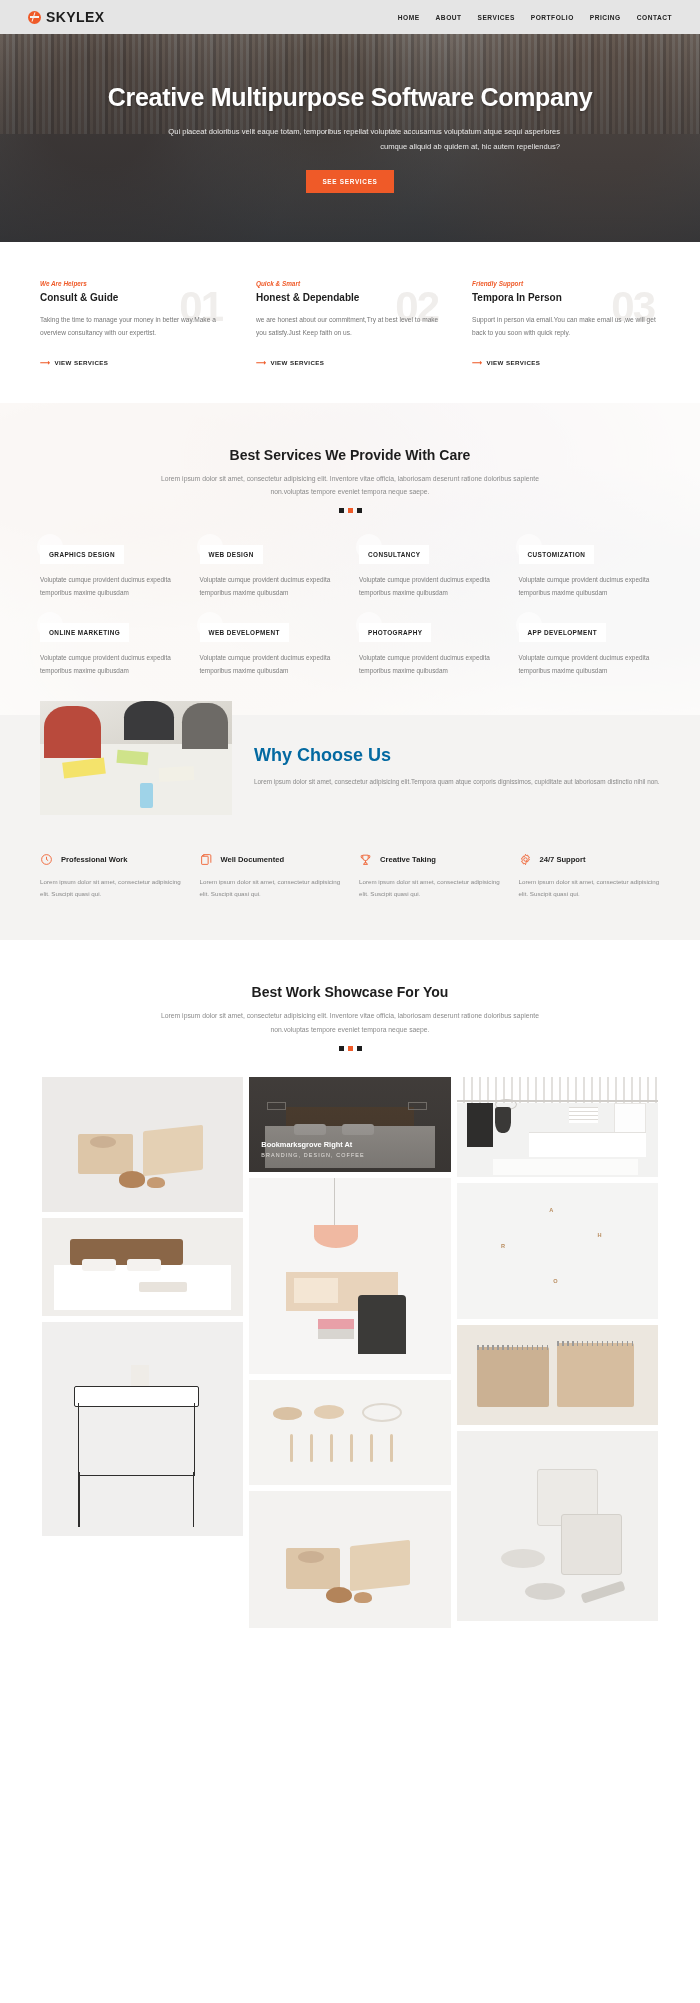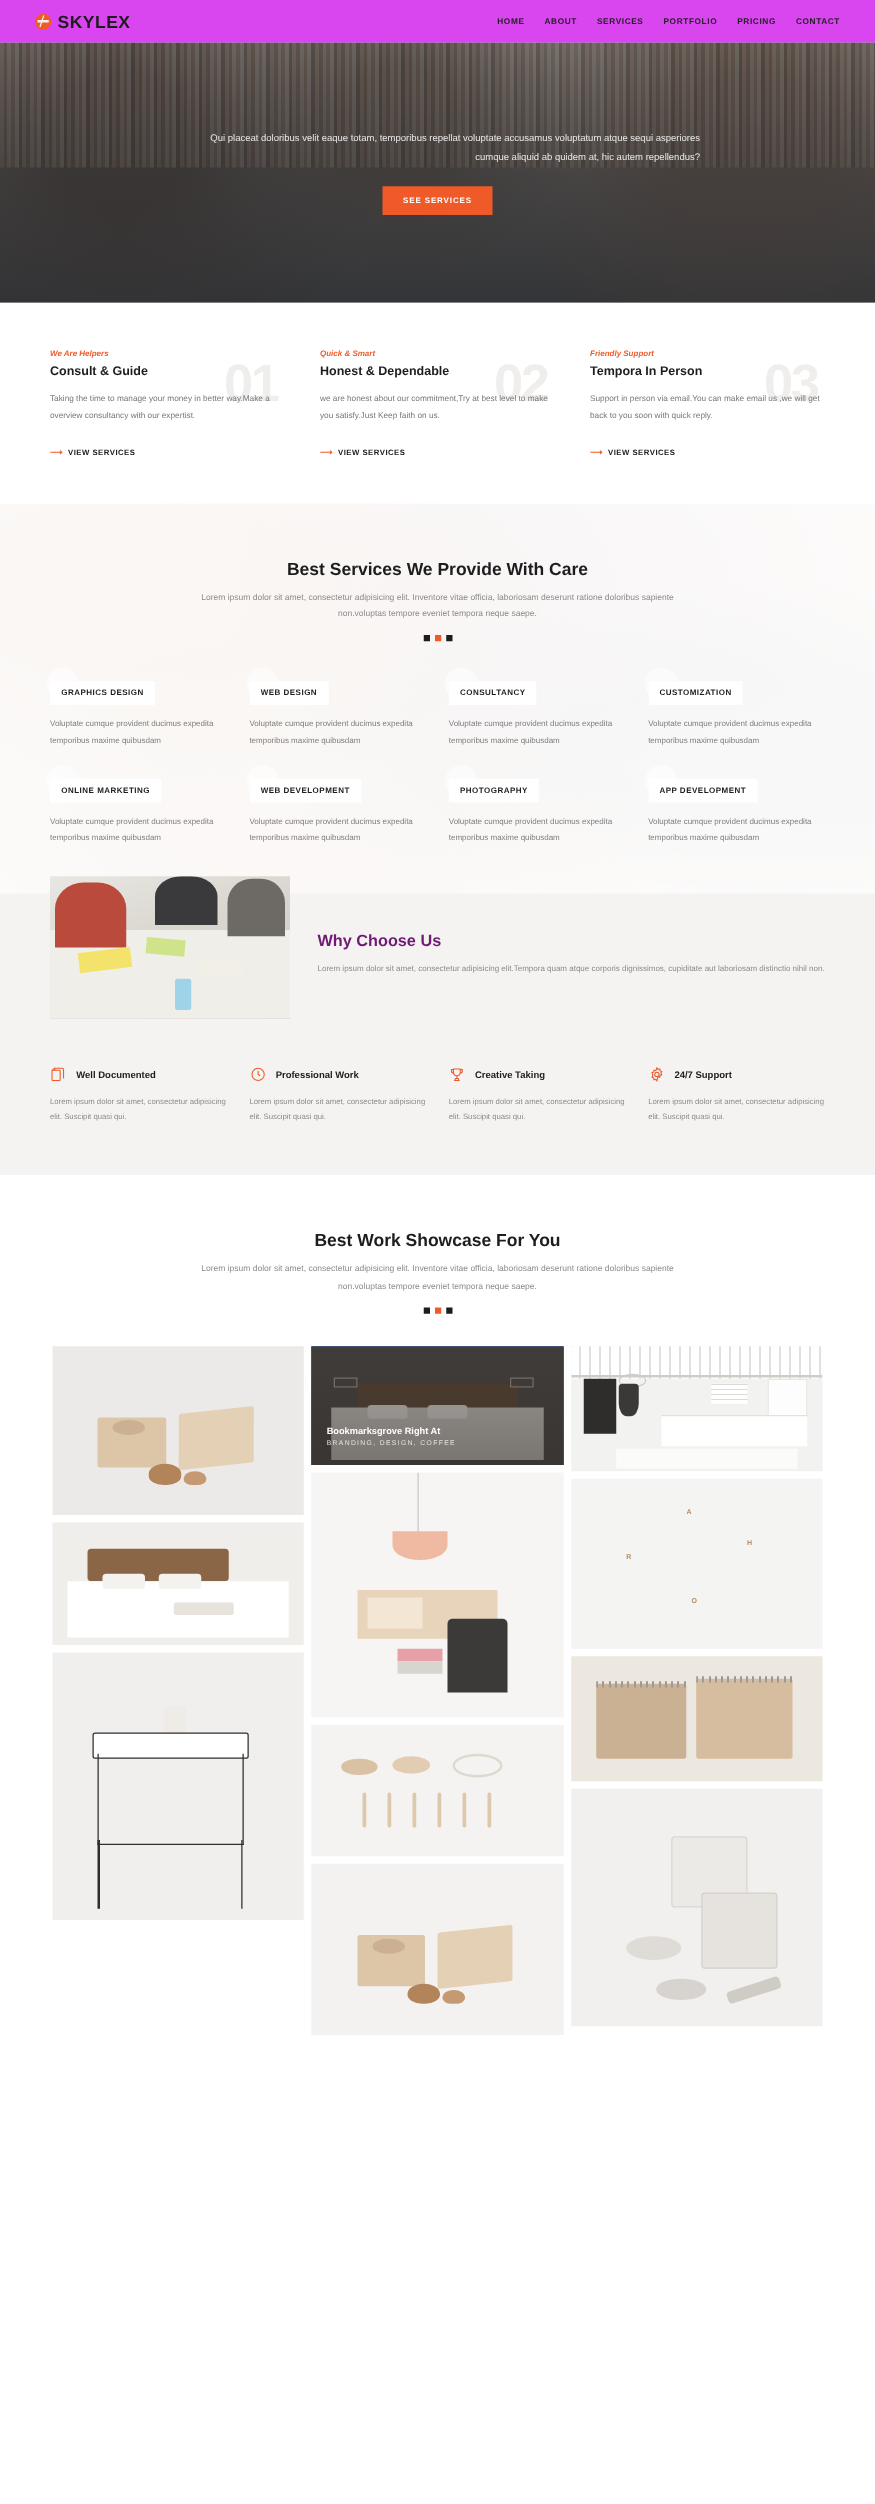--- a/index.html
+++ b/index.html
@@ -8,21 +8,21 @@
     font-family:"Liberation Sans", sans-serif;
     background:#ffffff;
     color:#2b2b2b;
     -webkit-font-smoothing:antialiased;
   }
   .page{width:700px;position:relative;overflow:hidden;}
 
   
   .header{
     height:34px;
-    background:#d946ef;
+    background:#e5e5e5;
     display:flex;
     align-items:center;
     padding:12px 28px;
     position:relative;
     z-index:20;
   }
   .logo{display:flex;align-items:center;gap:5px;}
   .logo-mark{
     width:13px;height:13px;border-radius:50%;
     background:#ef5a28;position:relative;flex:0 0 auto;
@@ -161,21 +161,21 @@
   }
   .why-img .tbl{position:absolute;left:0;right:0;bottom:0;height:62%;background:#efeee9;}
   .why-img .p1{position:absolute;left:12%;top:52%;width:22%;height:14%;background:#f4e36b;transform:rotate(-7deg);}
   .why-img .p2{position:absolute;left:40%;top:44%;width:16%;height:11%;background:#cfe38a;transform:rotate(5deg);}
   .why-img .p3{position:absolute;left:62%;top:58%;width:18%;height:12%;background:#f2f0e6;transform:rotate(-3deg);}
   .why-img .ppl{position:absolute;left:2%;top:4%;width:30%;height:46%;background:#b94a3c;border-radius:40% 40% 0 0;}
   .why-img .ppl2{position:absolute;left:44%;top:0;width:26%;height:34%;background:#3a3a3c;border-radius:42% 42% 0 0;}
   .why-img .ppl3{position:absolute;right:2%;top:2%;width:24%;height:40%;background:#6d6a66;border-radius:42% 42% 0 0;}
   .why-img .bottle{position:absolute;left:52%;bottom:6%;width:7%;height:22%;background:#9fd3e8;border-radius:2px;}
   .why-body{padding:30px 0 0 22px;flex:1;}
-  .why-title{font-size:13px;font-weight:bold;color:#701a75;margin-bottom:10px;}
+  .why-title{font-size:18px;font-weight:bold;color:#0369a1;margin-bottom:10px;}
   .why-text{font-size:6.4px;line-height:2;color:#8a8a8a;margin-bottom:16px;}
   .why-cols{display:flex;gap:28px;}
   .why-col{flex:1;}
   .why-col h4{font-size:7.6px;font-weight:bold;color:#1d1d1d;margin-bottom:6px;}
   .why-col p{font-size:6.4px;line-height:1.95;color:#8a8a8a;}
 
   .perks{display:grid;grid-template-columns:repeat(4,1fr);gap:18px;padding:38px 40px 0;}
   .perk-head{display:flex;align-items:center;gap:8px;margin-bottom:10px;}
   .perk-ico{width:13px;height:13px;flex:0 0 auto;color:#ef5a28;}
   .perk-ico svg{width:13px;height:13px;display:block;}
@@ -294,20 +294,21 @@
       <a href="#">PRICING</a>
       <a href="#">CONTACT</a>
     </div>
   </div>
 
   <div class="hero">
     <div class="hero-bg"></div>
     <div class="hero-books"></div>
     <div class="hero-shade"></div>
     <div class="hero-inner">
+      <div class="hero-title">Creative Multipurpose Software Company</div>
       <div class="hero-sub">Qui placeat doloribus velit eaque totam, temporibus repellat voluptate accusamus voluptatum atque sequi asperiores cumque aliquid ab quidem at, hic autem repellendus?</div>
       <button class="hero-btn">SEE SERVICES</button>
     </div>
   </div>
 
   <div class="features">
     <div class="feat">
       <div class="feat-num">01</div>
       <div class="feat-kicker">We Are Helpers</div>
       <div class="feat-title">Consult &amp; Guide</div>
@@ -415,38 +416,38 @@
         <div class="why-cols">
         </div>
       </div>
     </div>
 
     <div class="perks">
       <div>
         <div class="perk-head">
           <span class="perk-ico">
             <svg viewBox="0 0 24 24" fill="none" stroke="currentColor" stroke-width="1.6">
+                <circle cx="12" cy="12" r="9"></circle>
+                <path d="M12 7v5l3 2"></path>
+              </svg>
+          </span>
+          <span class="perk-title">Professional Work</span>
+        </div>
+        <div class="perk-text">Lorem ipsum dolor sit amet, consectetur adipisicing elit. Suscipit quasi qui.</div>
+      </div>
+      <div>
+        <div class="perk-head">
+          <span class="perk-ico">
+            <svg viewBox="0 0 24 24" fill="none" stroke="currentColor" stroke-width="1.6">
                 <rect x="3" y="6" width="12" height="15" rx="1"></rect>
                 <path d="M7 6V3h11a2 2 0 0 1 2 2v13"></path>
                 <path d="M3 6l4-3"></path>
               </svg>
           </span>
           <span class="perk-title">Well Documented</span>
-        </div>
-        <div class="perk-text">Lorem ipsum dolor sit amet, consectetur adipisicing elit. Suscipit quasi qui.</div>
-      </div>
-      <div>
-        <div class="perk-head">
-          <span class="perk-ico">
-            <svg viewBox="0 0 24 24" fill="none" stroke="currentColor" stroke-width="1.6">
-                <circle cx="12" cy="12" r="9"></circle>
-                <path d="M12 7v5l3 2"></path>
-              </svg>
-          </span>
-          <span class="perk-title">Professional Work</span>
         </div>
         <div class="perk-text">Lorem ipsum dolor sit amet, consectetur adipisicing elit. Suscipit quasi qui.</div>
       </div>
       <div>
         <div class="perk-head">
           <span class="perk-ico">
             <svg viewBox="0 0 24 24" fill="none" stroke="currentColor" stroke-width="1.6">
                 <path d="M7 4h10v5a5 5 0 0 1-10 0z"></path>
                 <path d="M7 5H4v2a3 3 0 0 0 3 3"></path>
                 <path d="M17 5h3v2a3 3 0 0 1-3 3"></path>

